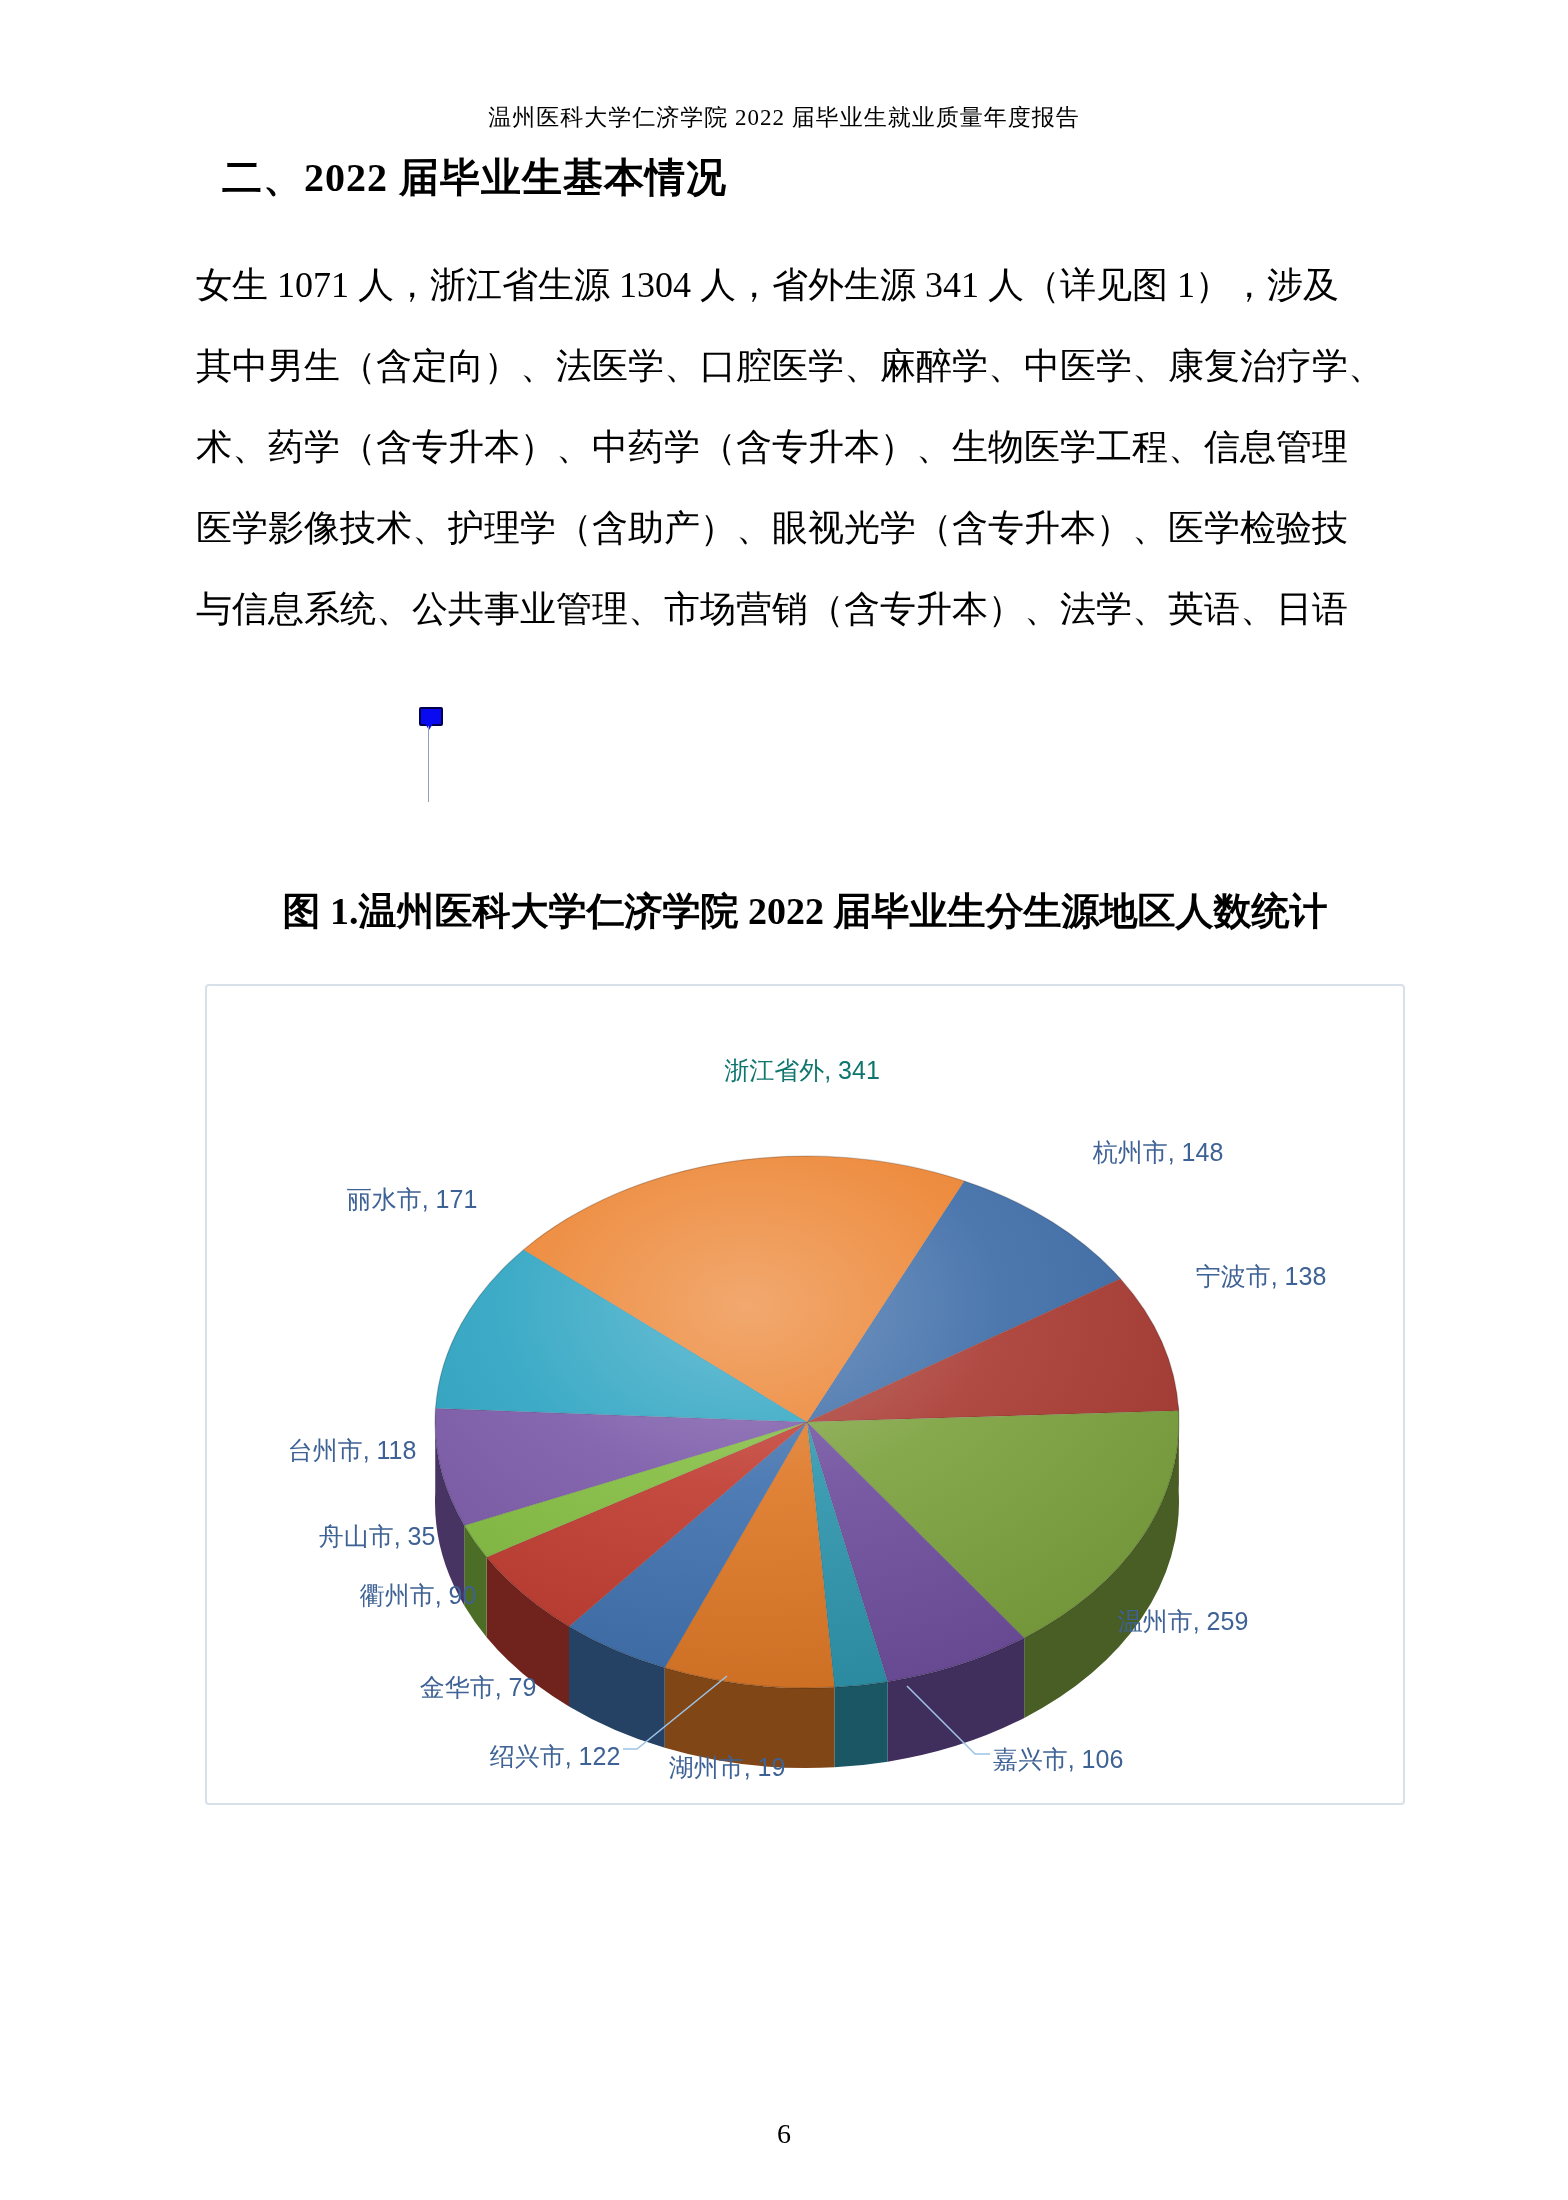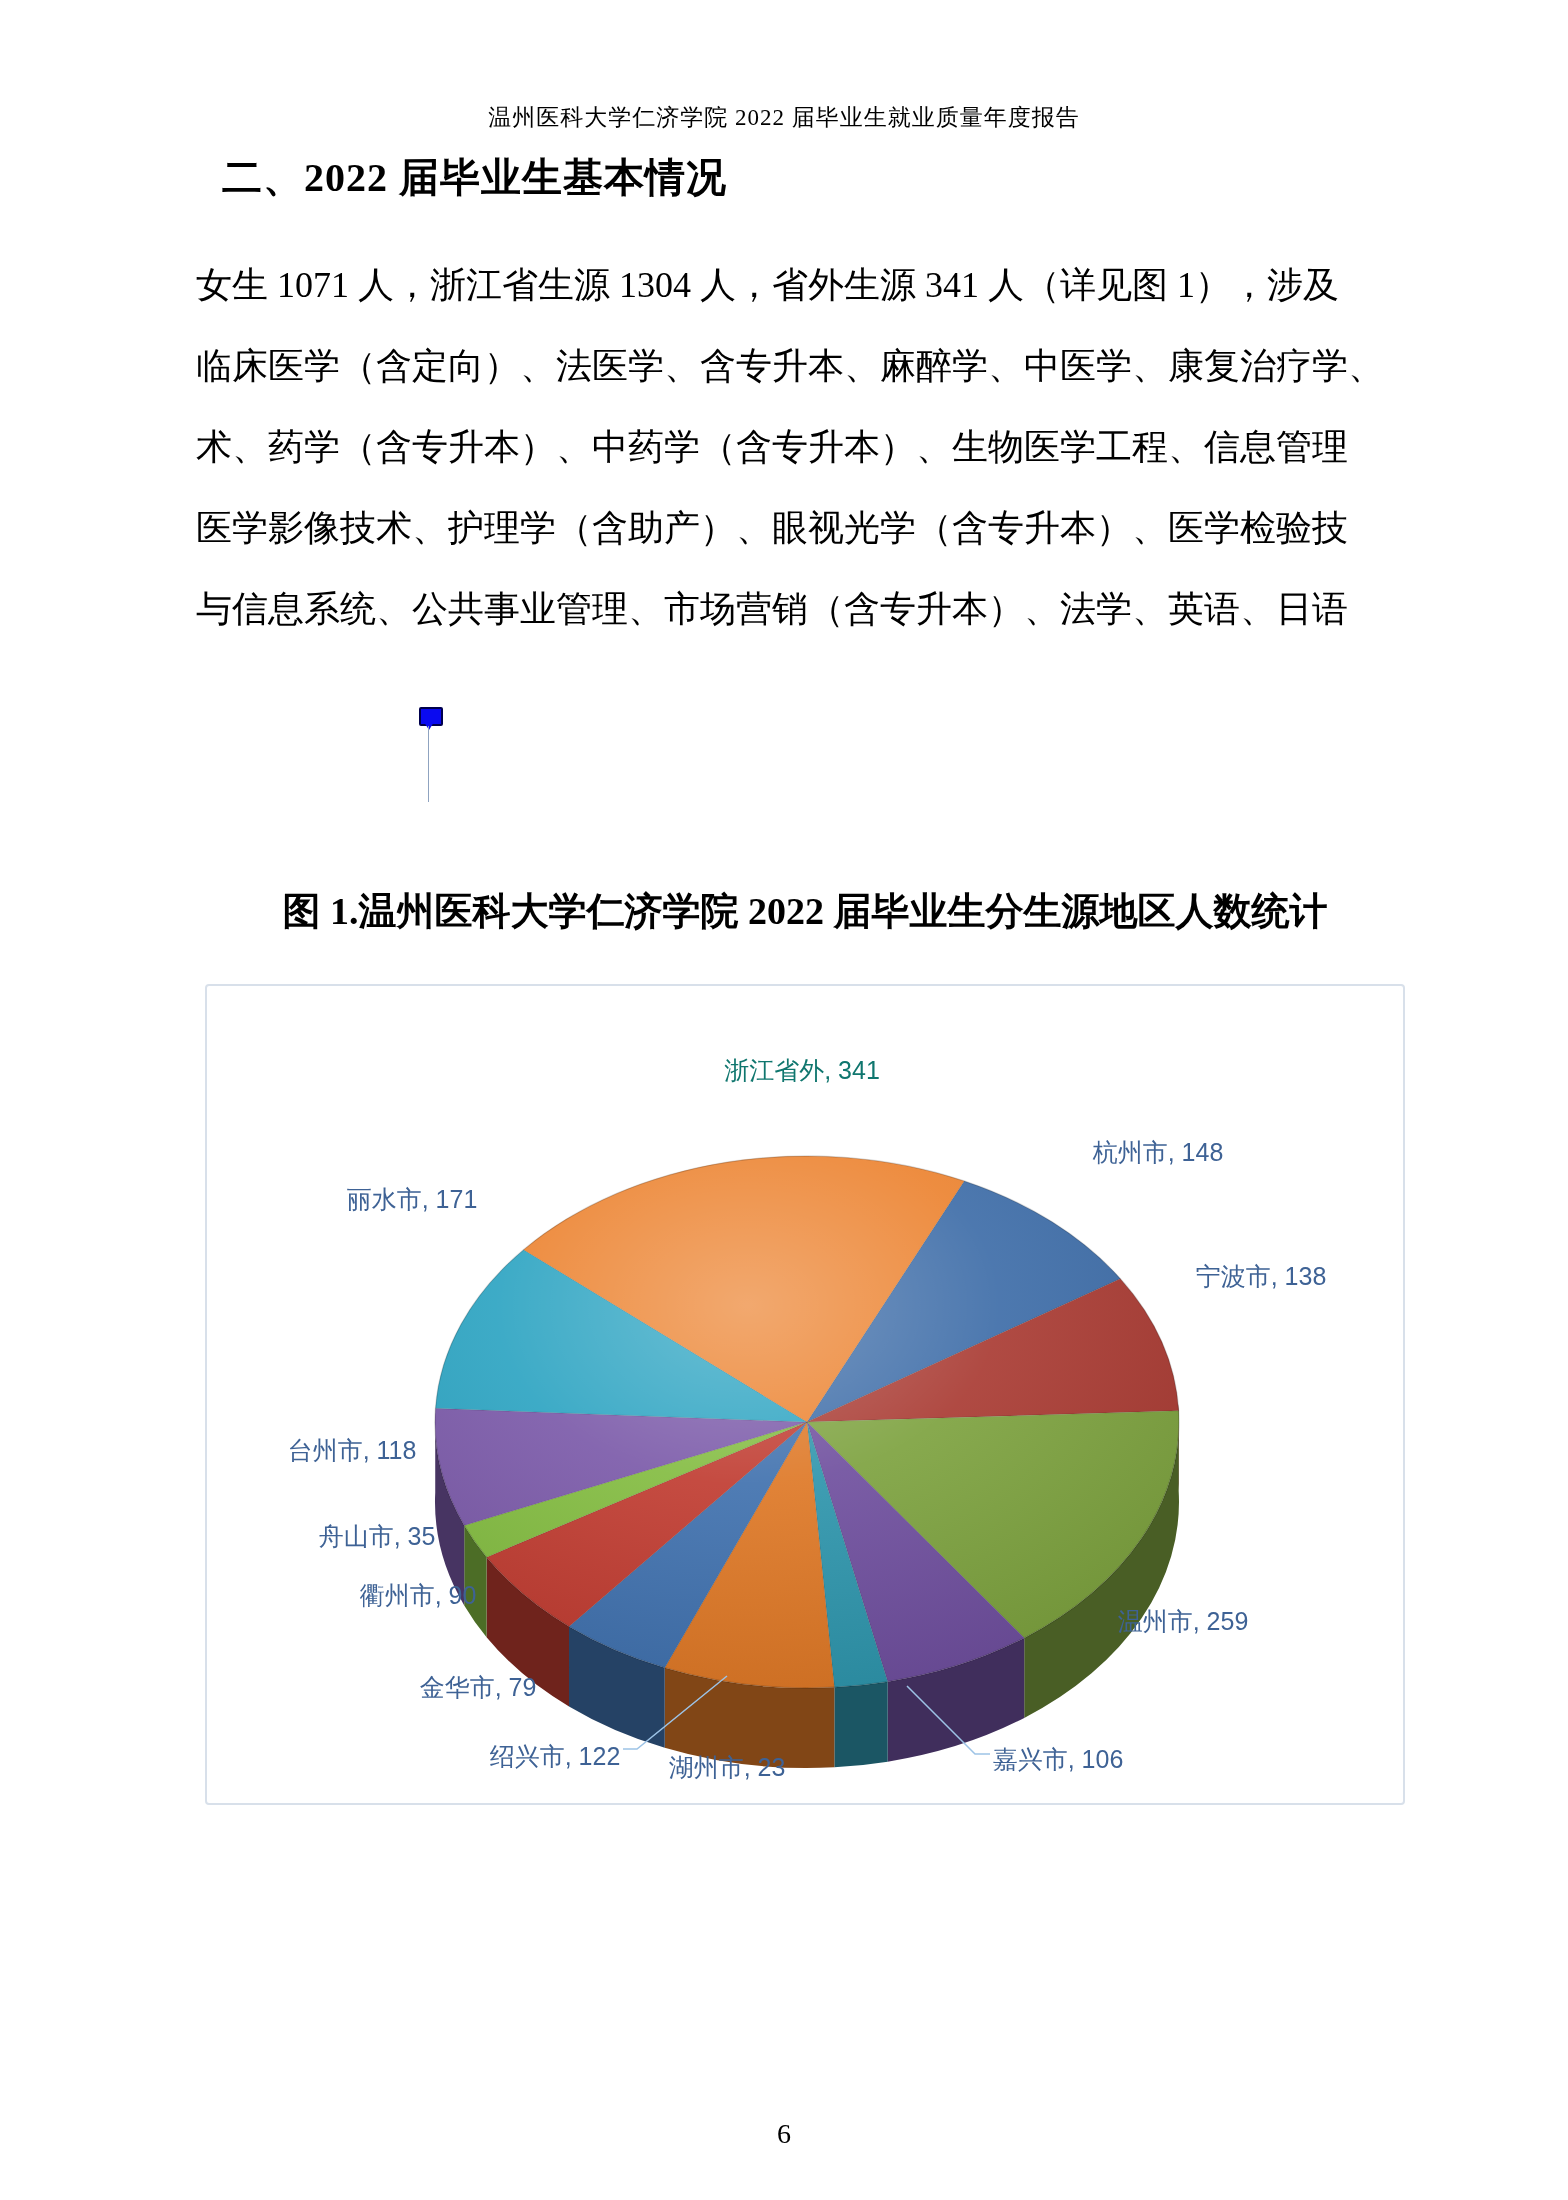--- a/index.html
+++ b/index.html
@@ -34,21 +34,21 @@
 <body>
 
 <div class="page">
 
   <div class="doc-header">温州医科大学仁济学院 2022 届毕业生就业质量年度报告</div>
 
   <h2 class="section-heading">二、2022 届毕业生基本情况</h2>
 
   <div class="body-text">
     <div class="pline">女生 1071 人，浙江省生源 1304 人，省外生源 341 人（详见图 1），涉及</div>
-    <div class="pline">临床医学（含定向）、法医学、含专升本、麻醉学、中医学、康复治疗学、</div>
+    <div class="pline">其中男生（含定向）、法医学、口腔医学、麻醉学、中医学、康复治疗学、</div>
     <div class="pline">术、药学（含专升本）、中药学（含专升本）、生物医学工程、信息管理</div>
     <div class="pline">医学影像技术、护理学（含助产）、眼视光学（含专升本）、医学检验技</div>
     <div class="pline">与信息系统、公共事业管理、市场营销（含专升本）、法学、英语、日语</div>
   </div>
 
   <div class="anchor-marker" id="anchor-marker" style="background: rgb(10, 10, 240);"></div>
   <div class="anchor-line"></div>
 
   <div class="figure-caption">图 1.温州医科大学仁济学院 2022 届毕业生分生源地区人数统计</div>
 
@@ -85,21 +85,21 @@
         <ellipse cx="600" cy="436" rx="372" ry="266" fill="url(#sheen)" pointer-events="none"></ellipse>
         <ellipse cx="600" cy="436" rx="372" ry="266" fill="none" stroke="rgba(0,0,0,0.10)" stroke-width="1.5"></ellipse>
         <polyline points="416,763 430,763 520,690" fill="none" stroke="#9DC3E6" stroke-width="1.5"></polyline>
         <polyline points="783,768 768,768 700,700" fill="none" stroke="#9DC3E6" stroke-width="1.5"></polyline>
       </svg>
     <div id="pie-labels">
         <div class="pie-label" style="left: 951px; top: 166px; color: rgb(62, 98, 149);">杭州市, 148</div>
         <div class="pie-label" style="left: 1054px; top: 290px; color: rgb(62, 98, 149);">宁波市, 138</div>
         <div class="pie-label" style="left: 976px; top: 635px; color: rgb(62, 98, 149);">温州市, 259</div>
         <div class="pie-label" style="left: 851px; top: 773px; color: rgb(62, 98, 149);">嘉兴市, 106</div>
-        <div class="pie-label" style="left: 520px; top: 781px; color: rgb(62, 98, 149);">湖州市, 23</div>
+        <div class="pie-label" style="left: 520px; top: 781px; color: rgb(62, 98, 149);">湖州市, 19</div>
         <div class="pie-label" style="left: 348px; top: 770px; color: rgb(62, 98, 149);">绍兴市, 122</div>
         <div class="pie-label" style="left: 271px; top: 701px; color: rgb(62, 98, 149);">金华市, 79</div>
         <div class="pie-label" style="left: 211px; top: 609px; color: rgb(62, 98, 149);">衢州市, 90</div>
         <div class="pie-label" style="left: 170px; top: 550px; color: rgb(62, 98, 149);">舟山市, 35</div>
         <div class="pie-label" style="left: 145px; top: 464px; color: rgb(62, 98, 149);">台州市, 118</div>
         <div class="pie-label" style="left: 205px; top: 213px; color: rgb(62, 98, 149);">丽水市, 171</div>
         <div class="pie-label" style="left: 595px; top: 84px; color: #0f766e;">浙江省外, 341</div>
       </div>
   </div>
 

